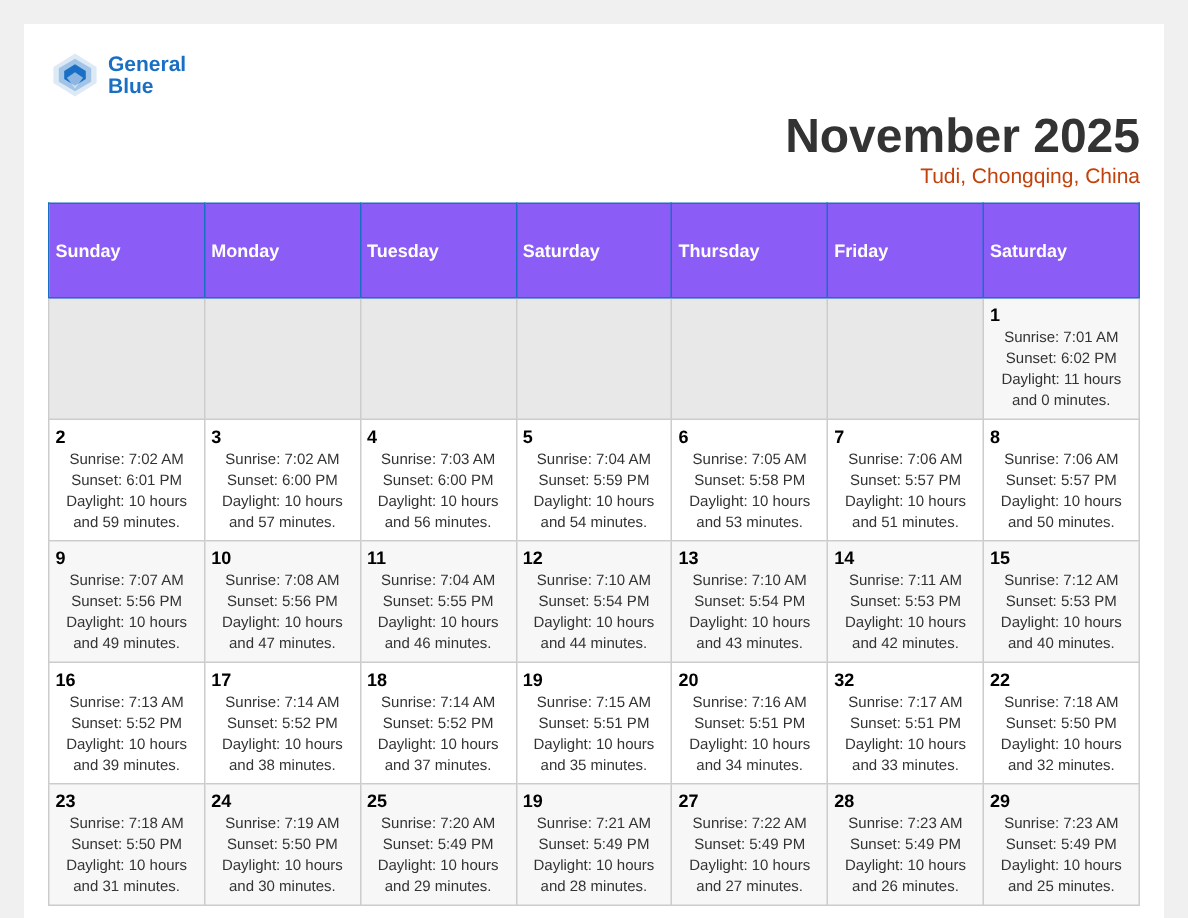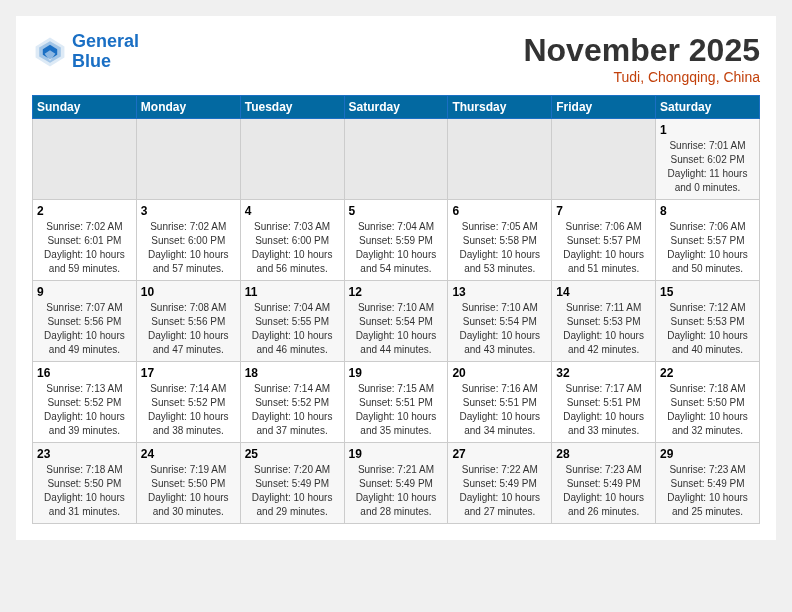--- a/index.html
+++ b/index.html
@@ -21,53 +21,54 @@
       justify-content: space-between;
       align-items: flex-start;
       margin-bottom: 10px;
     }
     .logo {
       display: flex;
       align-items: center;
       gap: 4px;
     }
     .logo-text {
-      font-size: 18px;
+      font-size: 14px;
       font-weight: bold;
       color: #333;
       line-height: 1.1;
     }
     .logo-text span {
       color: #1a6fc4;
     }
     .logo-icon {
       width: 36px;
       height: 36px;
     }
     .title-block {
       text-align: right;
     }
     .month-title {
       font-size: 32px;
       font-weight: bold;
       color: #333;
+      margin-top: 40px;
     }
     .location {
       font-size: 14px;
       color: #c2410c;
     }
     table {
       width: 100%;
       border-collapse: collapse;
       font-size: 11px;
     }
     thead th {
-      background: #0369a1;
+      background: #8b5cf6;
       color: #fff;
-      padding: 4px 4px;
+      padding: 24px 4px;
       font-size: 12px;
       font-weight: bold;
       text-align: left;
       border: 1px solid #1a6fc4;
     }
     tbody td {
       border: 1px solid #ccc;
       vertical-align: top;
       padding: 4px;
       width: calc(100% / 7);

